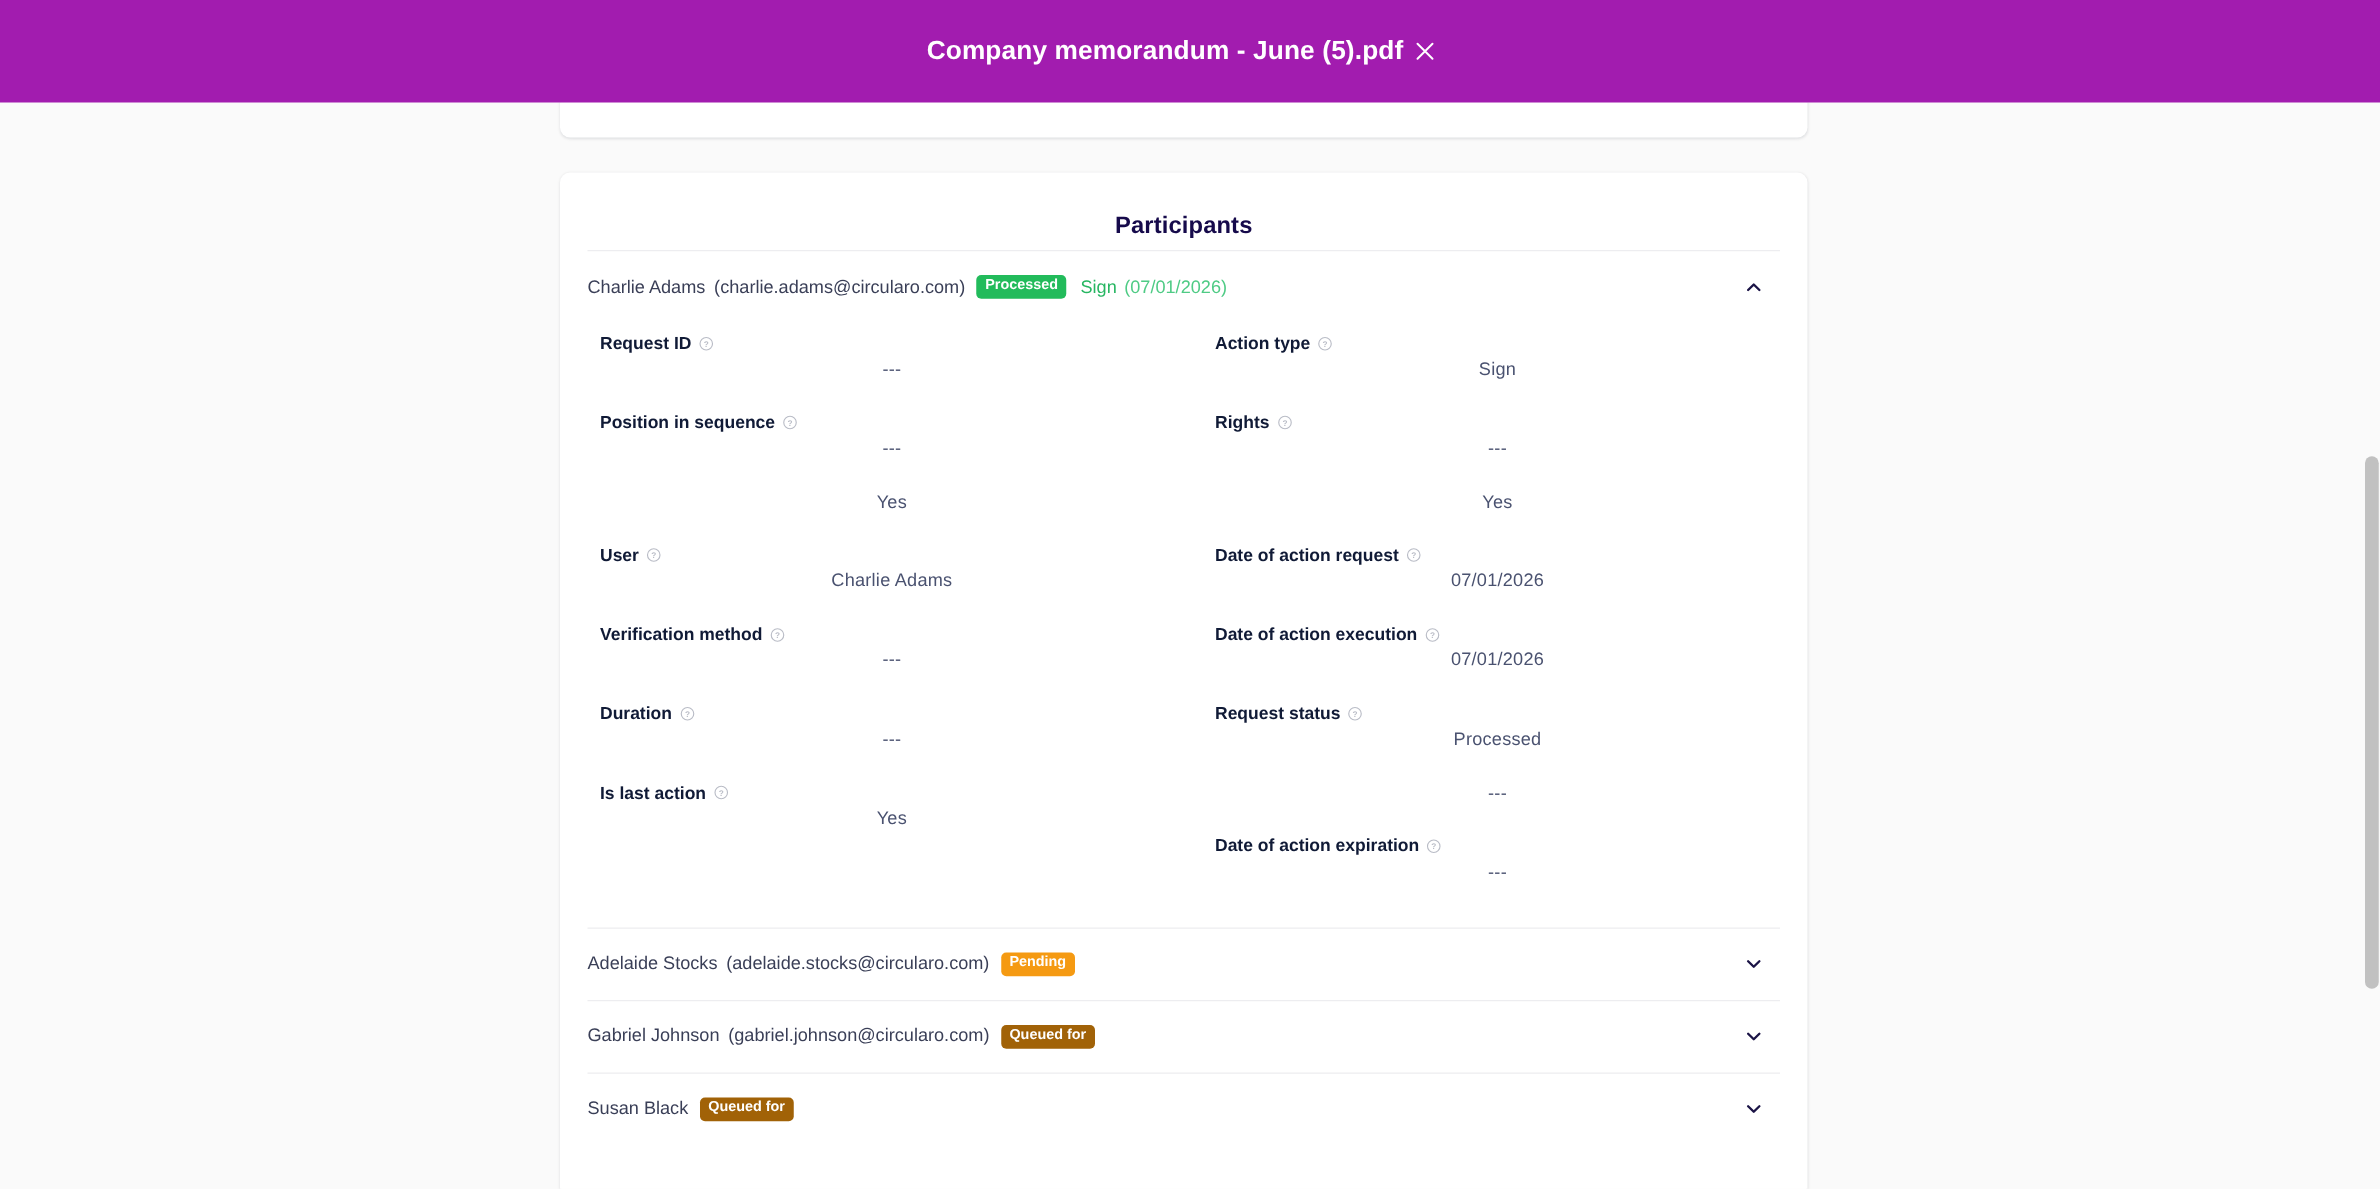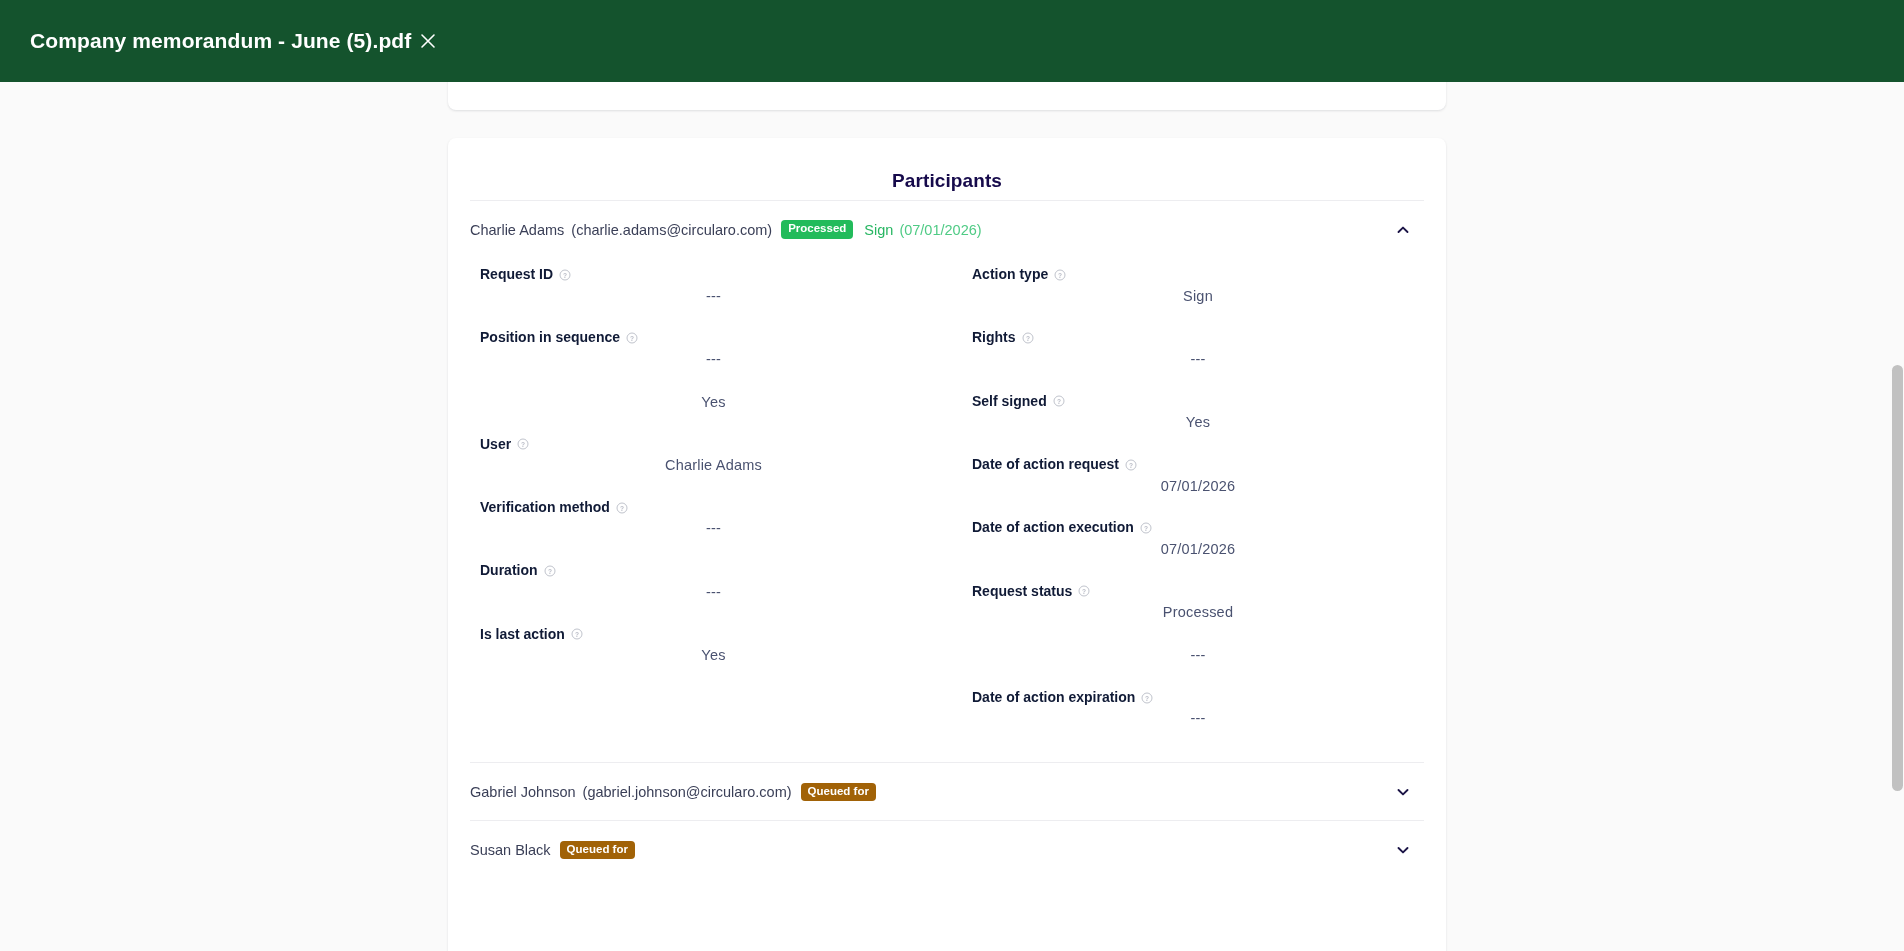--- a/index.html
+++ b/index.html
@@ -10,24 +10,24 @@
     background: #fafafa;
     font-family: "Liberation Sans", sans-serif;
   }
 
   
   .modal-header {
     position: absolute;
     top: 0; left: 0;
     width: 1904px;
     height: 82px;
-    background: #14532d;
+    background: #a21caf;
     display: flex;
     align-items: center;
-    justify-content: flex-start;
+    justify-content: center;
     padding: 0 28px 0 30px;
     z-index: 20;
   }
   .modal-title {
     color: #ffffff;
     font-size: 21px;
     font-weight: bold;
     letter-spacing: 0.1px;
     white-space: nowrap;
   }
@@ -348,29 +348,20 @@
                 <svg width="12" height="12" viewBox="0 0 12 12" fill="none" stroke="currentColor" stroke-width="0.9">
                     <circle cx="6" cy="6" r="5"></circle>
                     <text x="6" y="8.6" font-size="6.6" text-anchor="middle" fill="currentColor" stroke="none" font-family="Liberation Sans, sans-serif">?</text>
                   </svg>
               </span>
             </div>
             <div class="field-value">---</div>
           </div>
 
           <div class="field">
-            <div class="field-label">
-              <span>Self signed</span>
-              <span class="help-icon">
-                <svg width="12" height="12" viewBox="0 0 12 12" fill="none" stroke="currentColor" stroke-width="0.9">
-                    <circle cx="6" cy="6" r="5"></circle>
-                    <text x="6" y="8.6" font-size="6.6" text-anchor="middle" fill="currentColor" stroke="none" font-family="Liberation Sans, sans-serif">?</text>
-                  </svg>
-              </span>
-            </div>
             <div class="field-value">Yes</div>
           </div>
 
           <div class="field">
             <div class="field-label">
               <span>Date of action request</span>
               <span class="help-icon">
                 <svg width="12" height="12" viewBox="0 0 12 12" fill="none" stroke="currentColor" stroke-width="0.9">
                     <circle cx="6" cy="6" r="5"></circle>
                     <text x="6" y="8.6" font-size="6.6" text-anchor="middle" fill="currentColor" stroke="none" font-family="Liberation Sans, sans-serif">?</text>
@@ -420,20 +411,32 @@
                   </svg>
               </span>
             </div>
             <div class="field-value">---</div>
           </div>
 
         </div>
       </div>
     </div>
 
+    <div class="participant">
+      <div class="participant-head">
+        <span class="participant-name">Adelaide Stocks</span>
+        <span class="participant-email">(adelaide.stocks@circularo.com)</span>
+        <span class="badge pending">Pending</span>
+        <span class="chevron">
+          <svg width="14" height="14" viewBox="0 0 14 14" fill="none" stroke="currentColor" stroke-width="1.9" stroke-linecap="round" stroke-linejoin="round">
+            <path d="M2.5 5 L7 9.4 L11.5 5"></path>
+          </svg>
+        </span>
+      </div>
+    </div>
 
     <div class="participant">
       <div class="participant-head">
         <span class="participant-name">Gabriel Johnson</span>
         <span class="participant-email">(gabriel.johnson@circularo.com)</span>
         <span class="badge queued">Queued for</span>
         <span class="chevron">
           <svg width="14" height="14" viewBox="0 0 14 14" fill="none" stroke="currentColor" stroke-width="1.9" stroke-linecap="round" stroke-linejoin="round">
             <path d="M2.5 5 L7 9.4 L11.5 5"></path>
           </svg>

